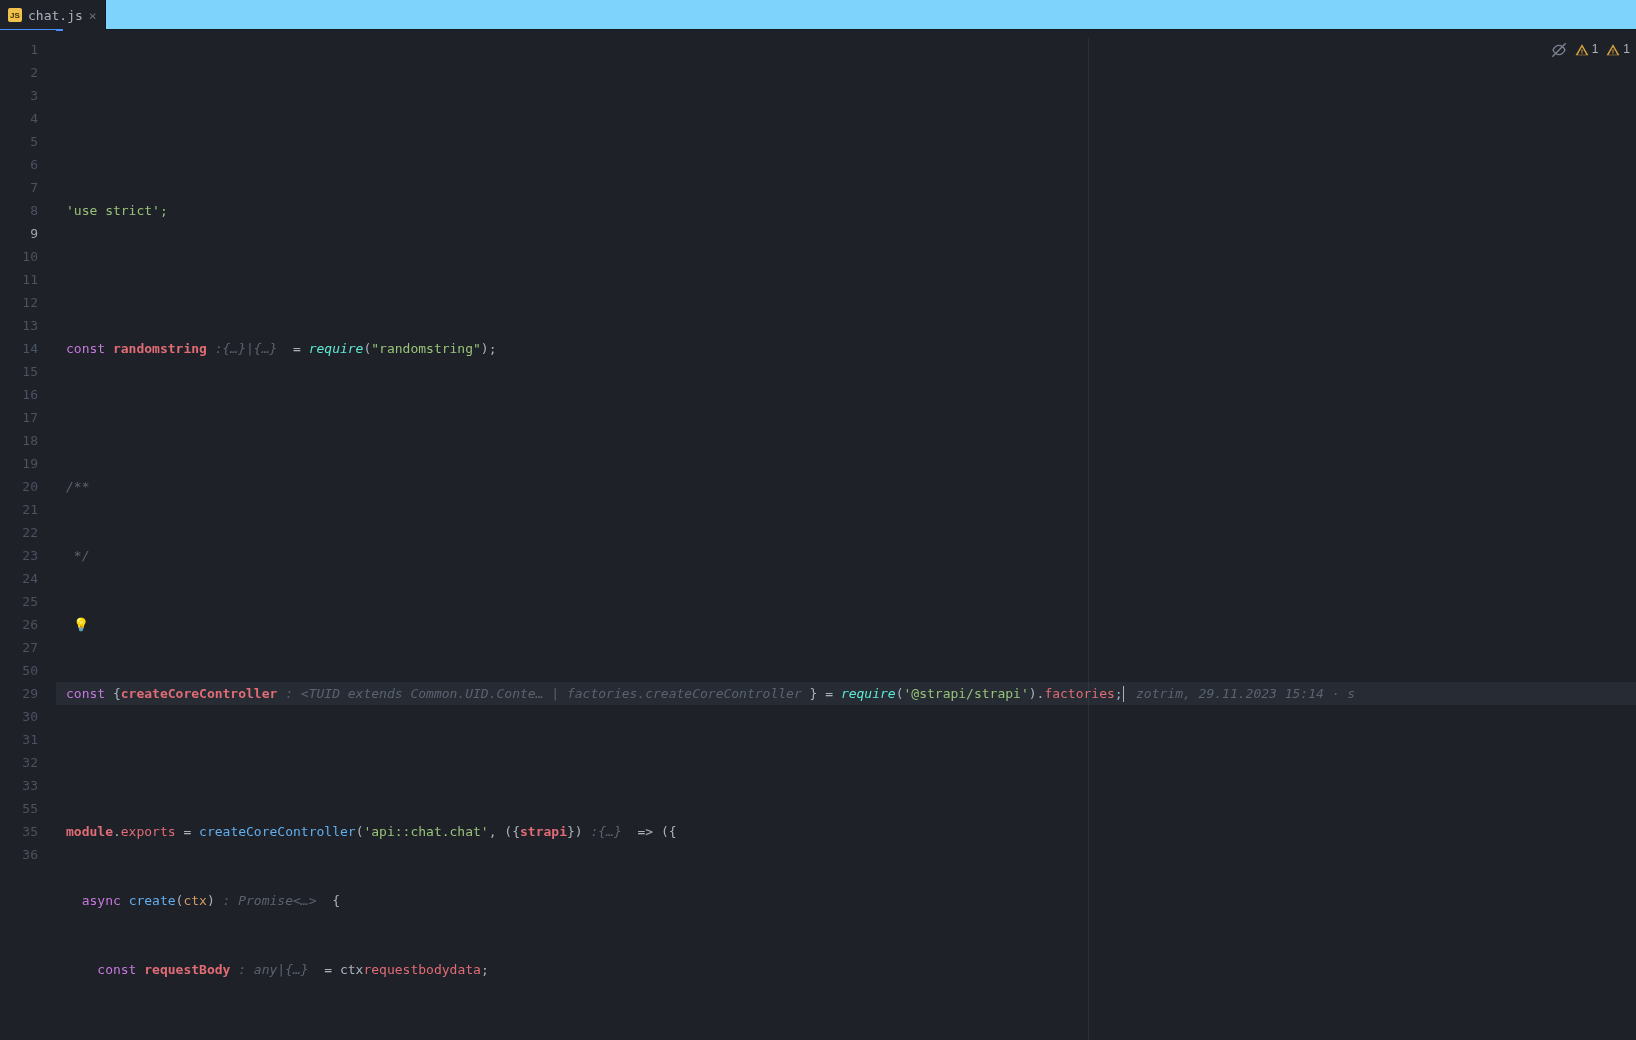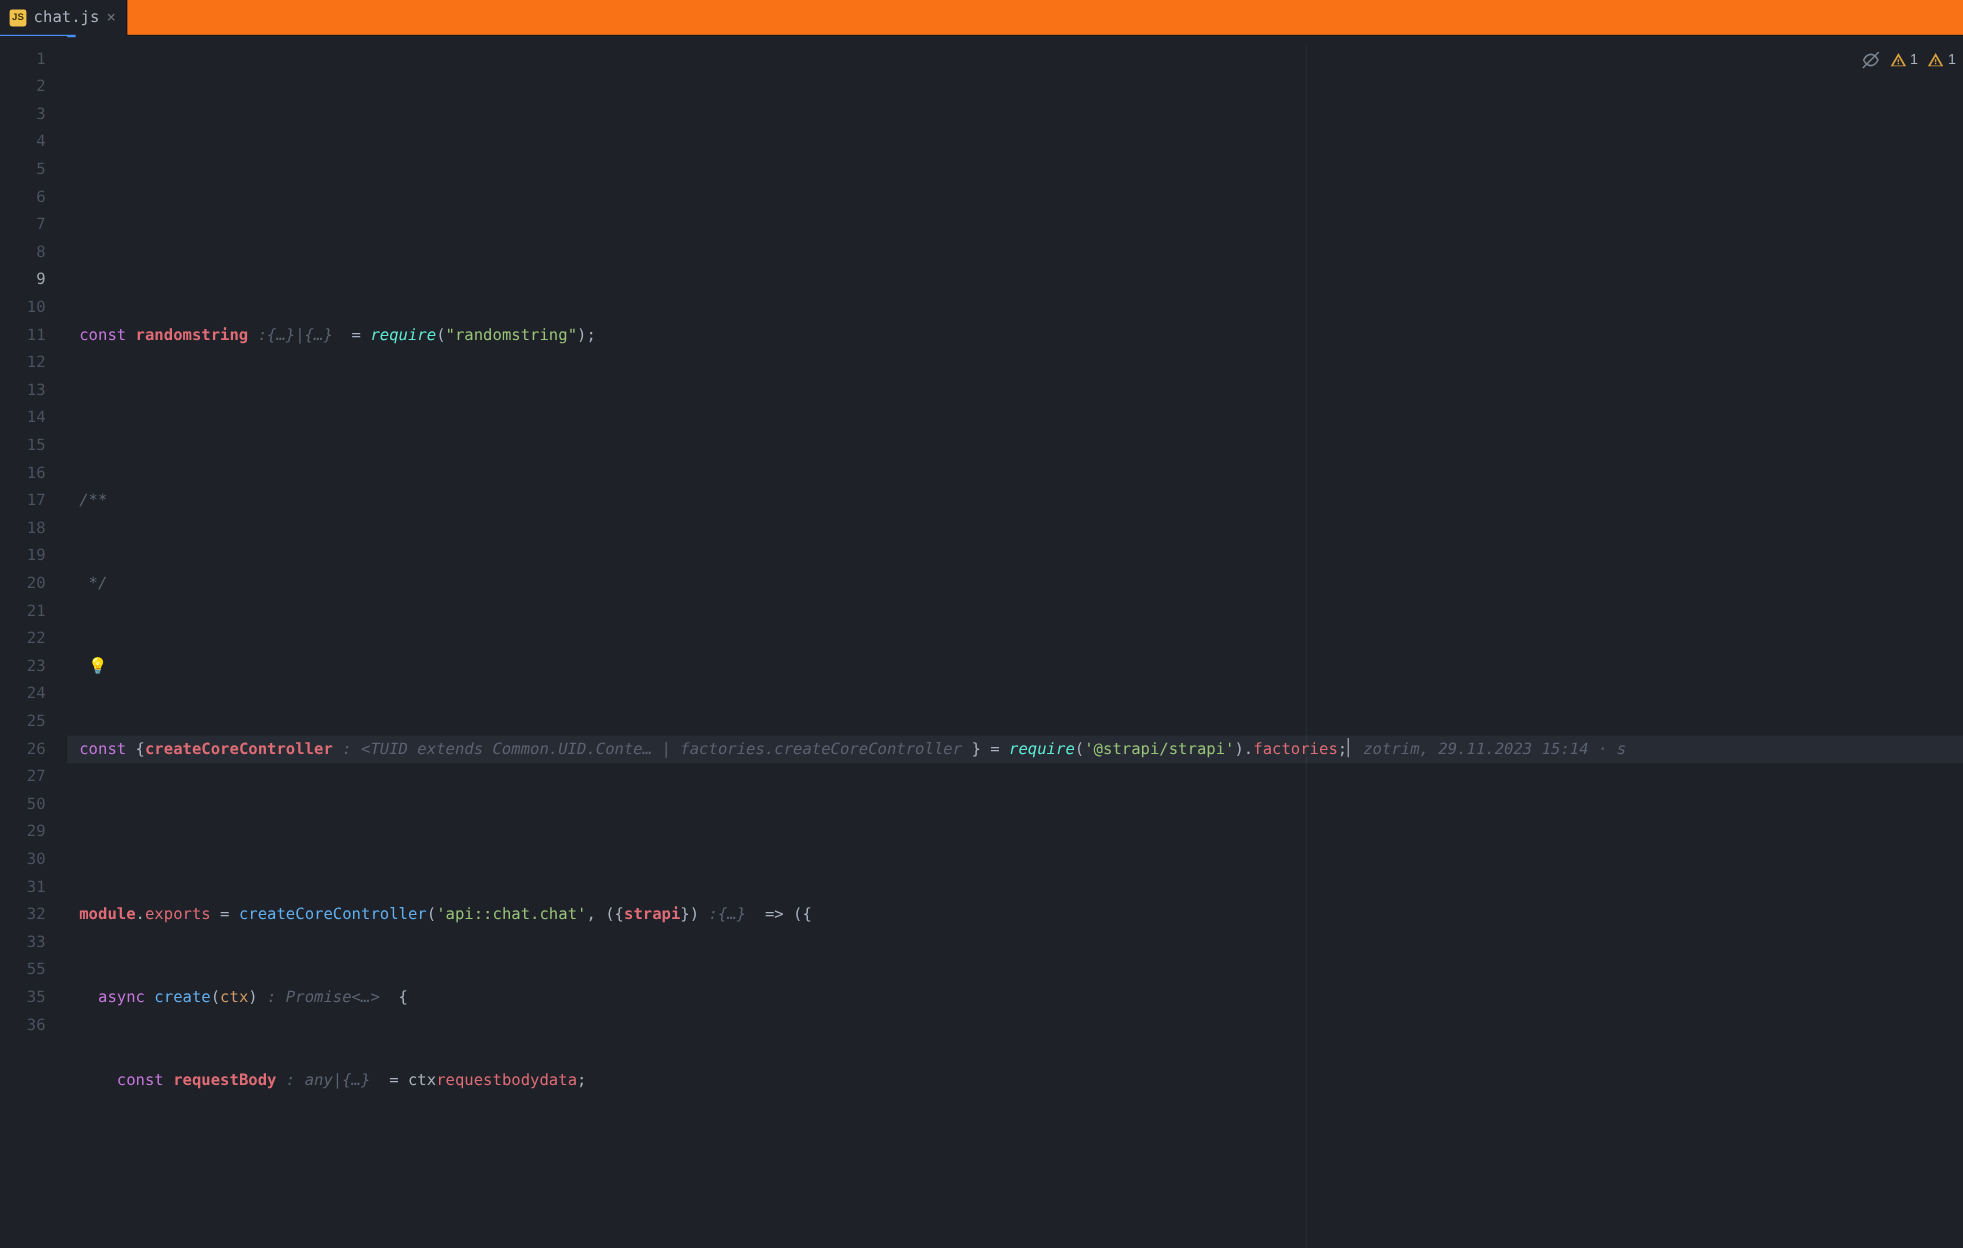--- a/index.html
+++ b/index.html
@@ -12,23 +12,22 @@
     color: #abb2bf;
     overflow: hidden;
   }
   .ide {
     display: flex;
     flex-direction: column;
     height: 100%;
   }
   .tabbar {
     height: 30px;
-    background: #f97316;
-    display: flex;
-    align-items: center;
+    background: #7dd3fc;
+    display: flex;
     border-bottom: 1px solid #151820;
   }
   .tab {
     height: 30px;
     display: flex;
     align-items: center;
     padding: 0 8px;
     background: #1e2128;
     border-right: 1px solid #151820;
     gap: 6px;
@@ -220,20 +219,21 @@
         </span>
         <span class="insp-warn">
           <svg viewBox="0 0 24 24" fill="#d9a33e">
               <path d="M12 2L1 21h22L12 2zm0 5l7.5 13h-15L12 7zm-1 4v4h2v-4h-2zm0 5v2h2v-2h-2z"></path>
             </svg>
           <span>1</span>
         </span>
       </div>
 
       
+      <div class="code-line"><span class="str">'use strict';</span></div>
       <div class="code-line"></div>
       <div class="code-line"><span class="kw">const </span><span class="ident">randomstring </span><span class="hint">:{…}|{…} </span><span class="punct"> = </span><span class="fn-i">require</span><span class="punct">(</span><span class="str">"randomstring"</span><span class="punct">);</span></div>
       <div class="code-line"></div>
       <div class="code-line"><span class="cmt">/**</span></div>
       <div class="code-line"><span class="cmt"> */</span></div>
       <div class="code-line"> <span class="bulb">💡</span></div>
       <div class="code-line active"><span class="kw">const </span><span class="punct">{</span><span class="ident">createCoreController </span><span class="hint">: &lt;TUID extends Common.UID.Conte… | factories.createCoreController </span><span class="punct">} = </span><span class="fn-i">require</span><span class="punct">(</span><span class="str">'@strapi/strapi'</span><span class="punct">).</span><span class="prop">factories</span><span class="punct">;</span><span class="cursor"></span><span class="blame" style="left:1068px">zotrim, 29.11.2023 15:14 · s</span></div>
       <div class="code-line"></div>
       <div class="code-line"><span class="ident">module</span><span class="punct">.</span><span class="prop">exports</span><span class="punct"> = </span><span class="fn">createCoreController</span><span class="punct">(</span><span class="str">'api::chat.chat'</span><span class="punct">, </span><span class="punct">({</span><span class="ident">strapi</span><span class="punct">}) </span><span class="hint">:{…} </span><span class="punct"> =&gt; ({</span></div>
       <div class="code-line">  <span class="kw">async </span><span class="fn">create</span><span class="punct">(</span><span class="param-name">ctx</span><span class="punct">) </span><span class="hint">: Promise&lt;…&gt; </span><span class="punct"> {</span></div>

